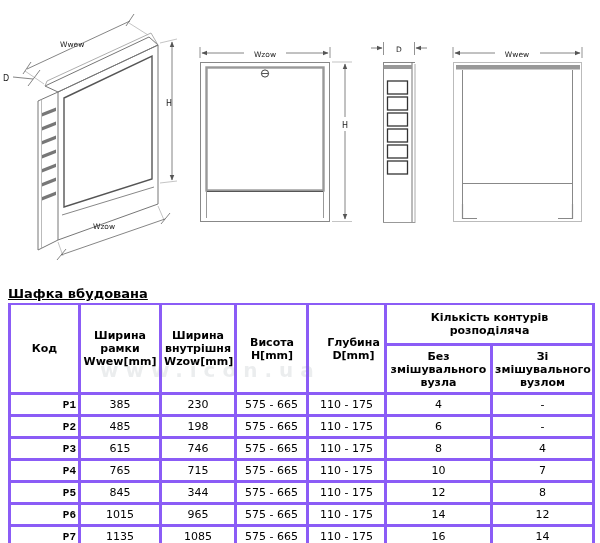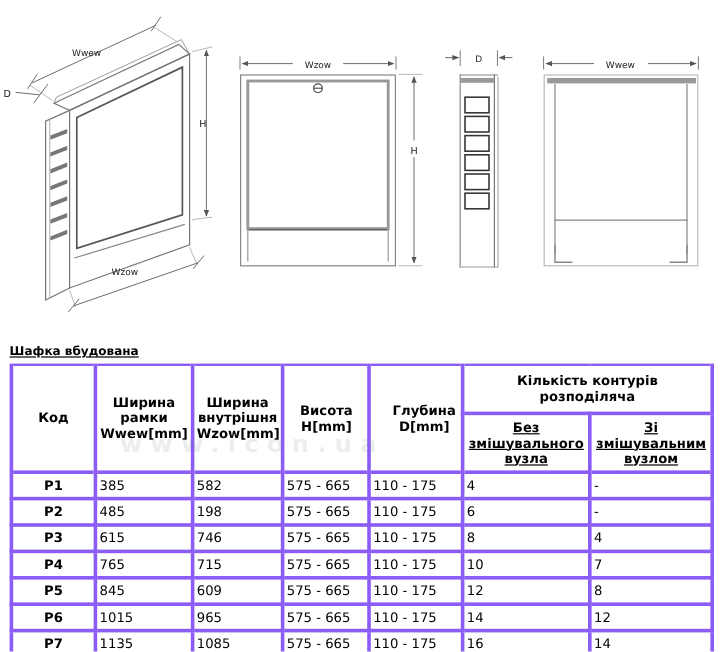--- a/index.html
+++ b/index.html
@@ -4,38 +4,38 @@
 <style>
   html,body{margin:0;padding:0;}
   body{
     width:600px;height:543px;background:#ffffff;overflow:hidden;position:relative;
     font-family:"DejaVu Sans","Liberation Sans",sans-serif;color:#000;
   }
   .drawings{width:600px;height:285px;display:block;}
   .dimtext{font-size:8px;fill:#222;}
   .dimtext-sm{font-size:7.5px;fill:#222;}
   h2.doc-title{
-    margin:2px 0 0 8px;font-size:10px;font-weight:bold;text-decoration:underline;
+    margin:2px 0 0 8px;font-size:13px;font-weight:bold;text-decoration:underline;
     line-height:14px;
   }
   table.spec{
     border-collapse:collapse;margin:2px 0 0 8px;width:584px;table-layout:fixed;
     border:2px solid #000;
   }
   table.spec th,table.spec td{
     border:3px solid #8b5cf6;font-size:11px;padding:1px 2px;overflow:hidden;
   }
   table.spec th{font-weight:bold;text-align:center;vertical-align:middle;}
   th.al{text-align:left;padding-left:7px;}
   th.group{text-align:left;padding-left:18px;height:36px;}
-  tr.hrow2 th{height:44px;text-decoration:underline;}
+  tr.hrow2 th{height:44px;}
   tr.hrow1 th, tr.hrow2 th{border-bottom-width:2px;}
   tr.hrow1 th{border-top-width:2px;}
-  td.code{font-weight:bold;text-align:center;padding-left:12px;}
-  td.num{font-weight:normal;}
+  td.code{font-weight:bold;text-align:right;padding-left:12px;font-family:Liberation Mono, monospace;}
+  td.num{text-align:center;font-weight:normal;}
   tr.datarow{height:22px;}
   tr.thick td{border-bottom-width:3px;}
   .watermark{
     position:absolute;left:100px;top:358px;font-size:20px;letter-spacing:7px;
     color:#7d8a95;opacity:0.15;pointer-events:none;font-weight:bold;
   }
 </style>
 </head>
 <body>
 
@@ -160,28 +160,28 @@
     <tr class="hrow1">
       <th rowspan="2" class="al">Код</th>
       <th rowspan="2">Ширина рамки Wwew[mm]</th>
       <th rowspan="2">Ширина внутрішня Wzow[mm]</th>
       <th rowspan="2" class="al" style="padding-left:3px">Висота H[mm]</th>
       <th rowspan="2" class="al" style="padding-left:16px">Глубина D[mm]</th>
       <th colspan="2" class="group">Кількість контурів розподіляча</th>
     </tr>
     <tr class="hrow2">
       <th>Без змішувального вузла</th>
-      <th>Зі змішувальним вузлом</th>
+      <th>Зі змішувального вузлом</th>
     </tr>
   </thead>
   <tbody>
     <tr class="datarow">
       <td class="code">P1</td>
       <td class="num">385</td>
-      <td class="num">582</td>
+      <td class="num">230</td>
       <td class="num">575 - 665</td>
       <td class="num">110 - 175</td>
       <td class="num">4</td>
       <td class="num">-</td>
     </tr>
     <tr class="datarow thick">
       <td class="code">P2</td>
       <td class="num">485</td>
       <td class="num">198</td>
       <td class="num">575 - 665</td>
@@ -203,21 +203,21 @@
       <td class="num">765</td>
       <td class="num">715</td>
       <td class="num">575 - 665</td>
       <td class="num">110 - 175</td>
       <td class="num">10</td>
       <td class="num">7</td>
     </tr>
     <tr class="datarow">
       <td class="code">P5</td>
       <td class="num">845</td>
-      <td class="num">609</td>
+      <td class="num">344</td>
       <td class="num">575 - 665</td>
       <td class="num">110 - 175</td>
       <td class="num">12</td>
       <td class="num">8</td>
     </tr>
     <tr class="datarow">
       <td class="code">P6</td>
       <td class="num">1015</td>
       <td class="num">965</td>
       <td class="num">575 - 665</td>

